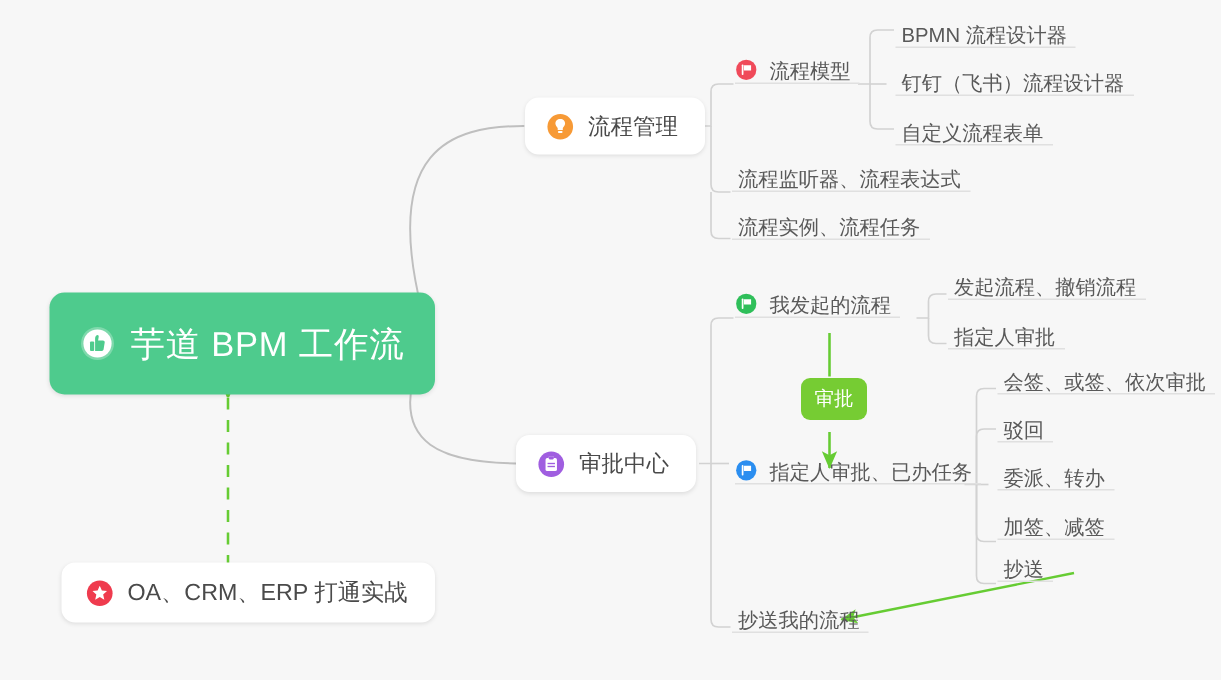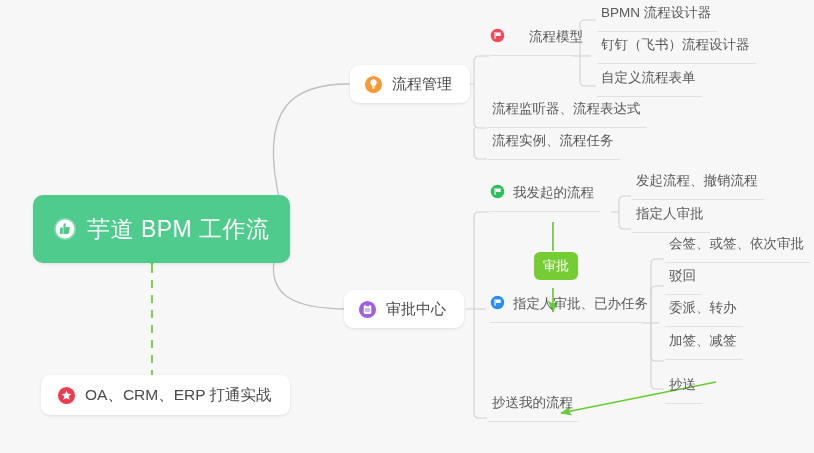--- a/index.html
+++ b/index.html
@@ -73,21 +73,21 @@
   .float-node .card-label {
     font-size: 15.5px;
     color: #4a4a4a;
   }
 
   
   .text-node {
     color: #595959;
     font-size: 13.5px;
     border-bottom: 1px solid #e0e0e0;
-    padding: 0 6px 12px 4px;
+    padding: 0 6px 1px 4px;
     height: 22px;
     align-items: flex-end;
   }
   .text-node.with-icon {
     padding-left: 0;
   }
   .text-node .t-label {
     margin-left: 0;
     line-height: 1;
   }
@@ -191,21 +191,21 @@
         <circle cx="10" cy="10" r="9" fill="#f79a36"></circle>
         <path d="M10 4.6 C7.9 4.6 6.6 6.1 6.6 7.8 C6.6 9.2 7.6 10.0 8.2 10.9
                  L8.2 12.2 L11.8 12.2 L11.8 10.9 C12.4 10.0 13.4 9.2 13.4 7.8
                  C13.4 6.1 12.1 4.6 10 4.6 Z" fill="#ffffff"></path>
         <rect x="8.4" y="12.9" width="3.2" height="1.4" rx="0.6" fill="#ffffff"></rect>
       </svg>
     </span>
     <span class="card-label">流程管理</span>
   </div>
 
-  <div class="node text-node with-icon" style="left:490px; top:34px;gap:16px;">
+  <div class="node text-node with-icon" style="left:490px; top:34px;">
     <span class="icon">
       <svg width="15" height="15" viewBox="0 0 20 20">
         <circle cx="10" cy="10" r="9" fill="#f04a5a"></circle>
         <rect x="6.0" y="5.4" width="1.5" height="9.2" rx="0.6" fill="#ffffff"></rect>
         <path d="M7.9 6.0 L14.3 6.0 L14.3 10.6 L7.9 10.6 Z" fill="#ffffff"></path>
       </svg>
     </span>
     <span class="t-label">流程模型</span>
   </div>
 
@@ -274,21 +274,21 @@
   </div>
   <div class="node text-node" style="left:665px; top:273px;">
     <span class="t-label">驳回</span>
   </div>
   <div class="node text-node" style="left:665px; top:305px;">
     <span class="t-label">委派、转办</span>
   </div>
   <div class="node text-node" style="left:665px; top:338px;">
     <span class="t-label">加签、减签</span>
   </div>
-  <div class="node text-node" style="left:665px; top:382px;">
+  <div class="node text-node" style="left:665px; top:366px;">
     <span class="t-label">抄送</span>
   </div>
 
   <div class="node text-node" style="left:488px; top:400px;">
     <span class="t-label">抄送我的流程</span>
   </div>
 
   <div class="node tag-node" style="left:534px; top:252px;">
     <span class="tag-label">审批</span>
   </div>

